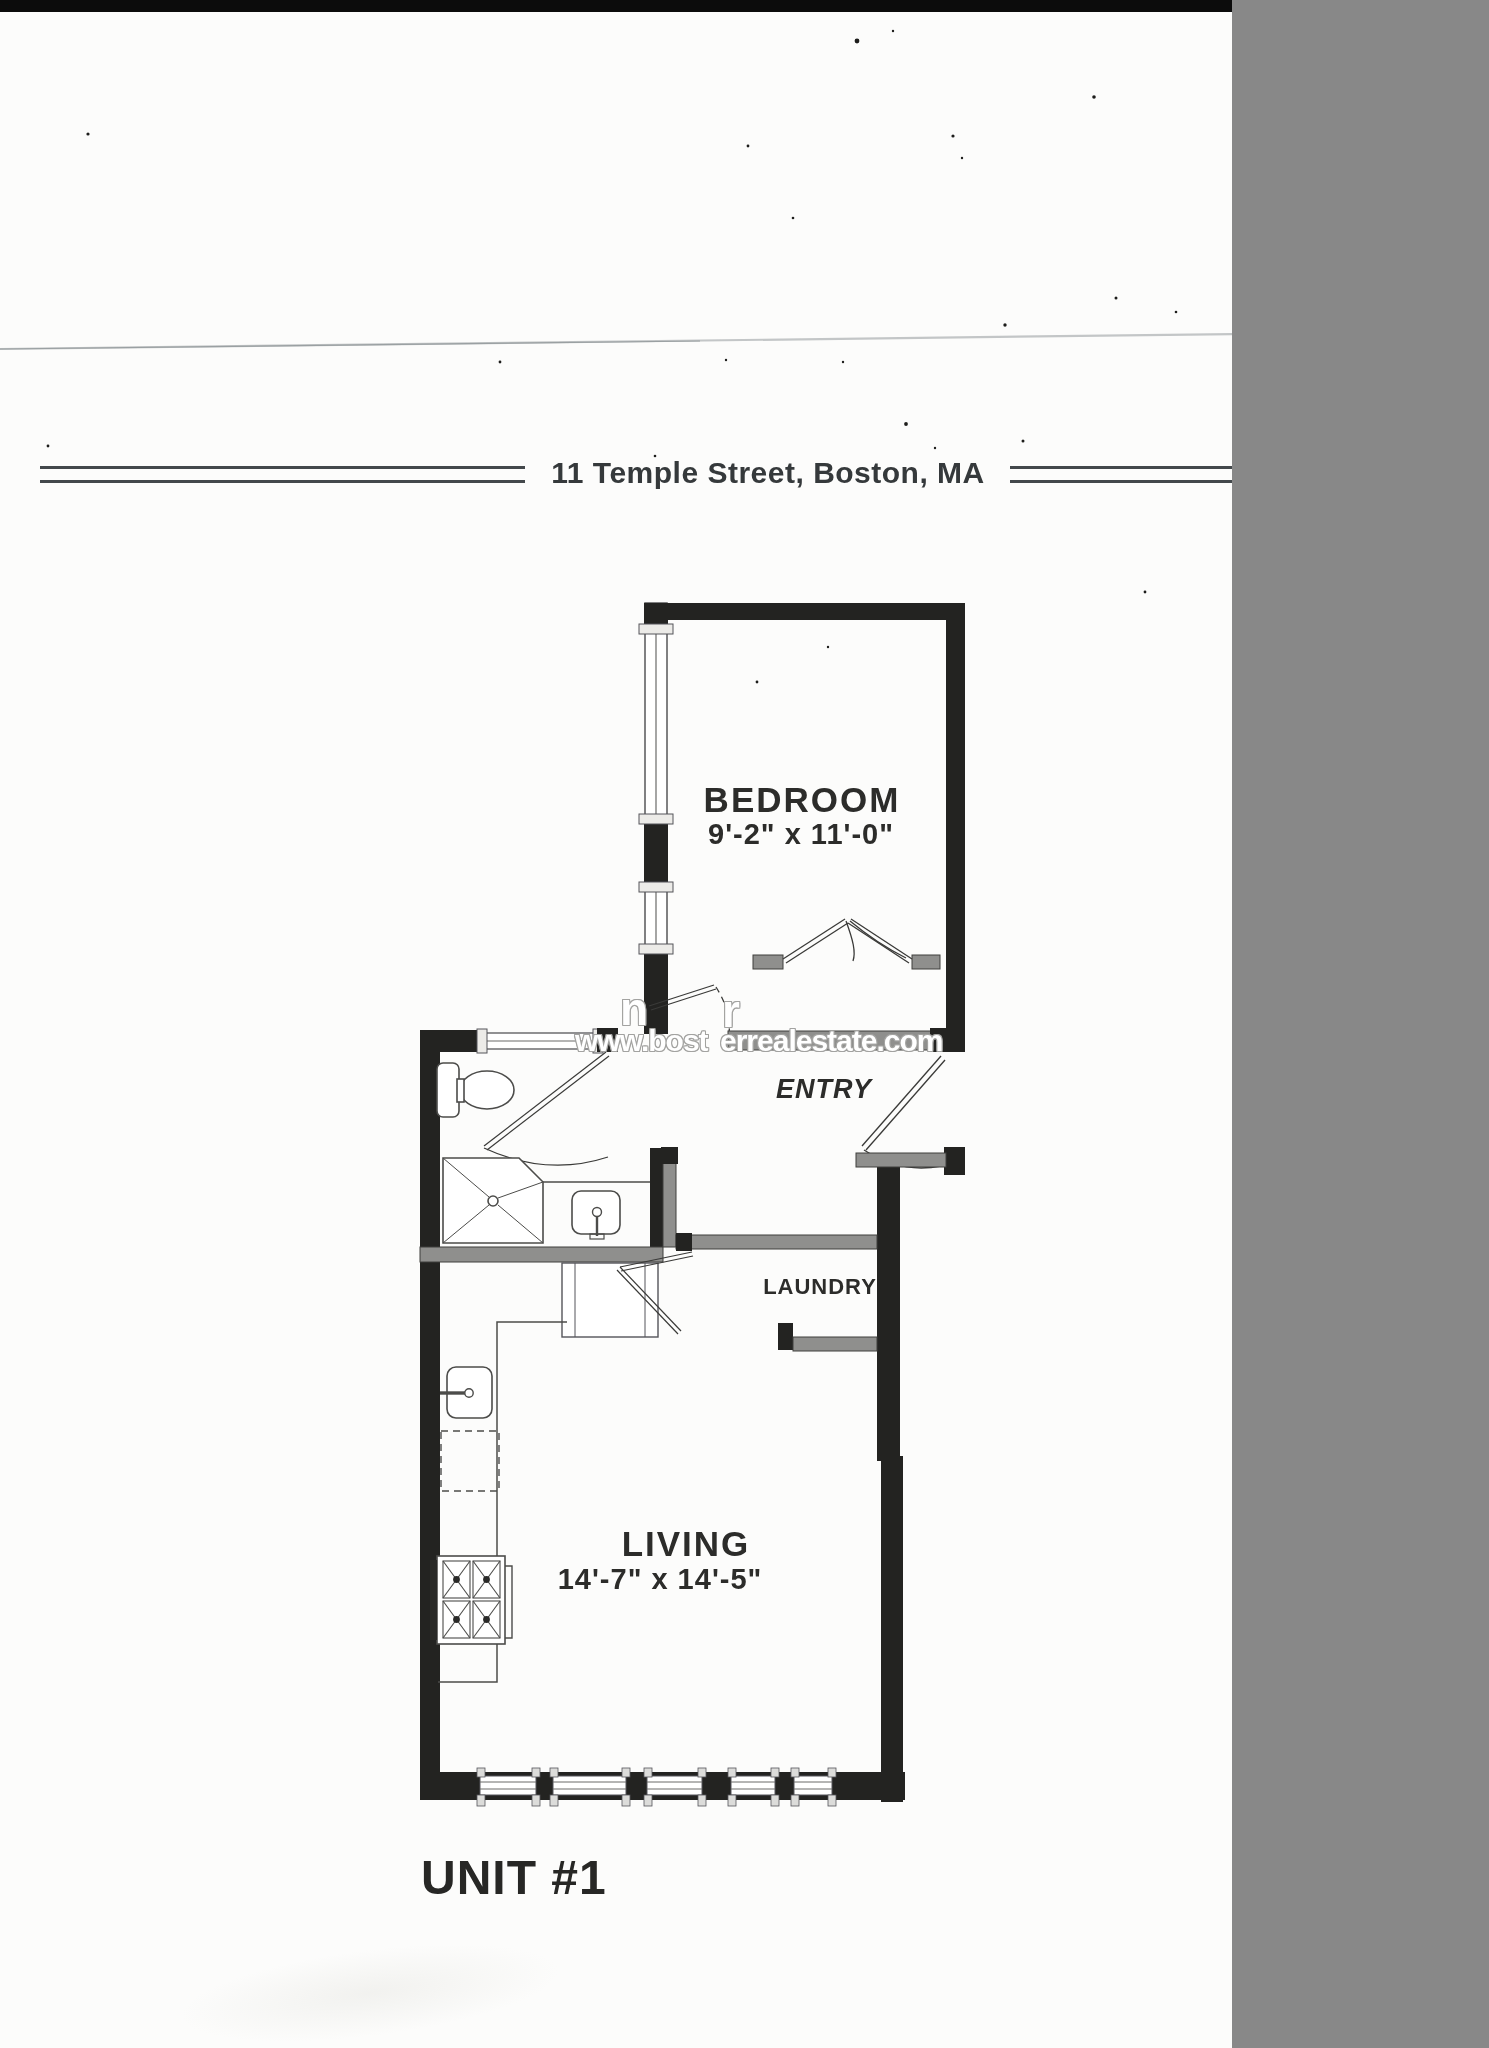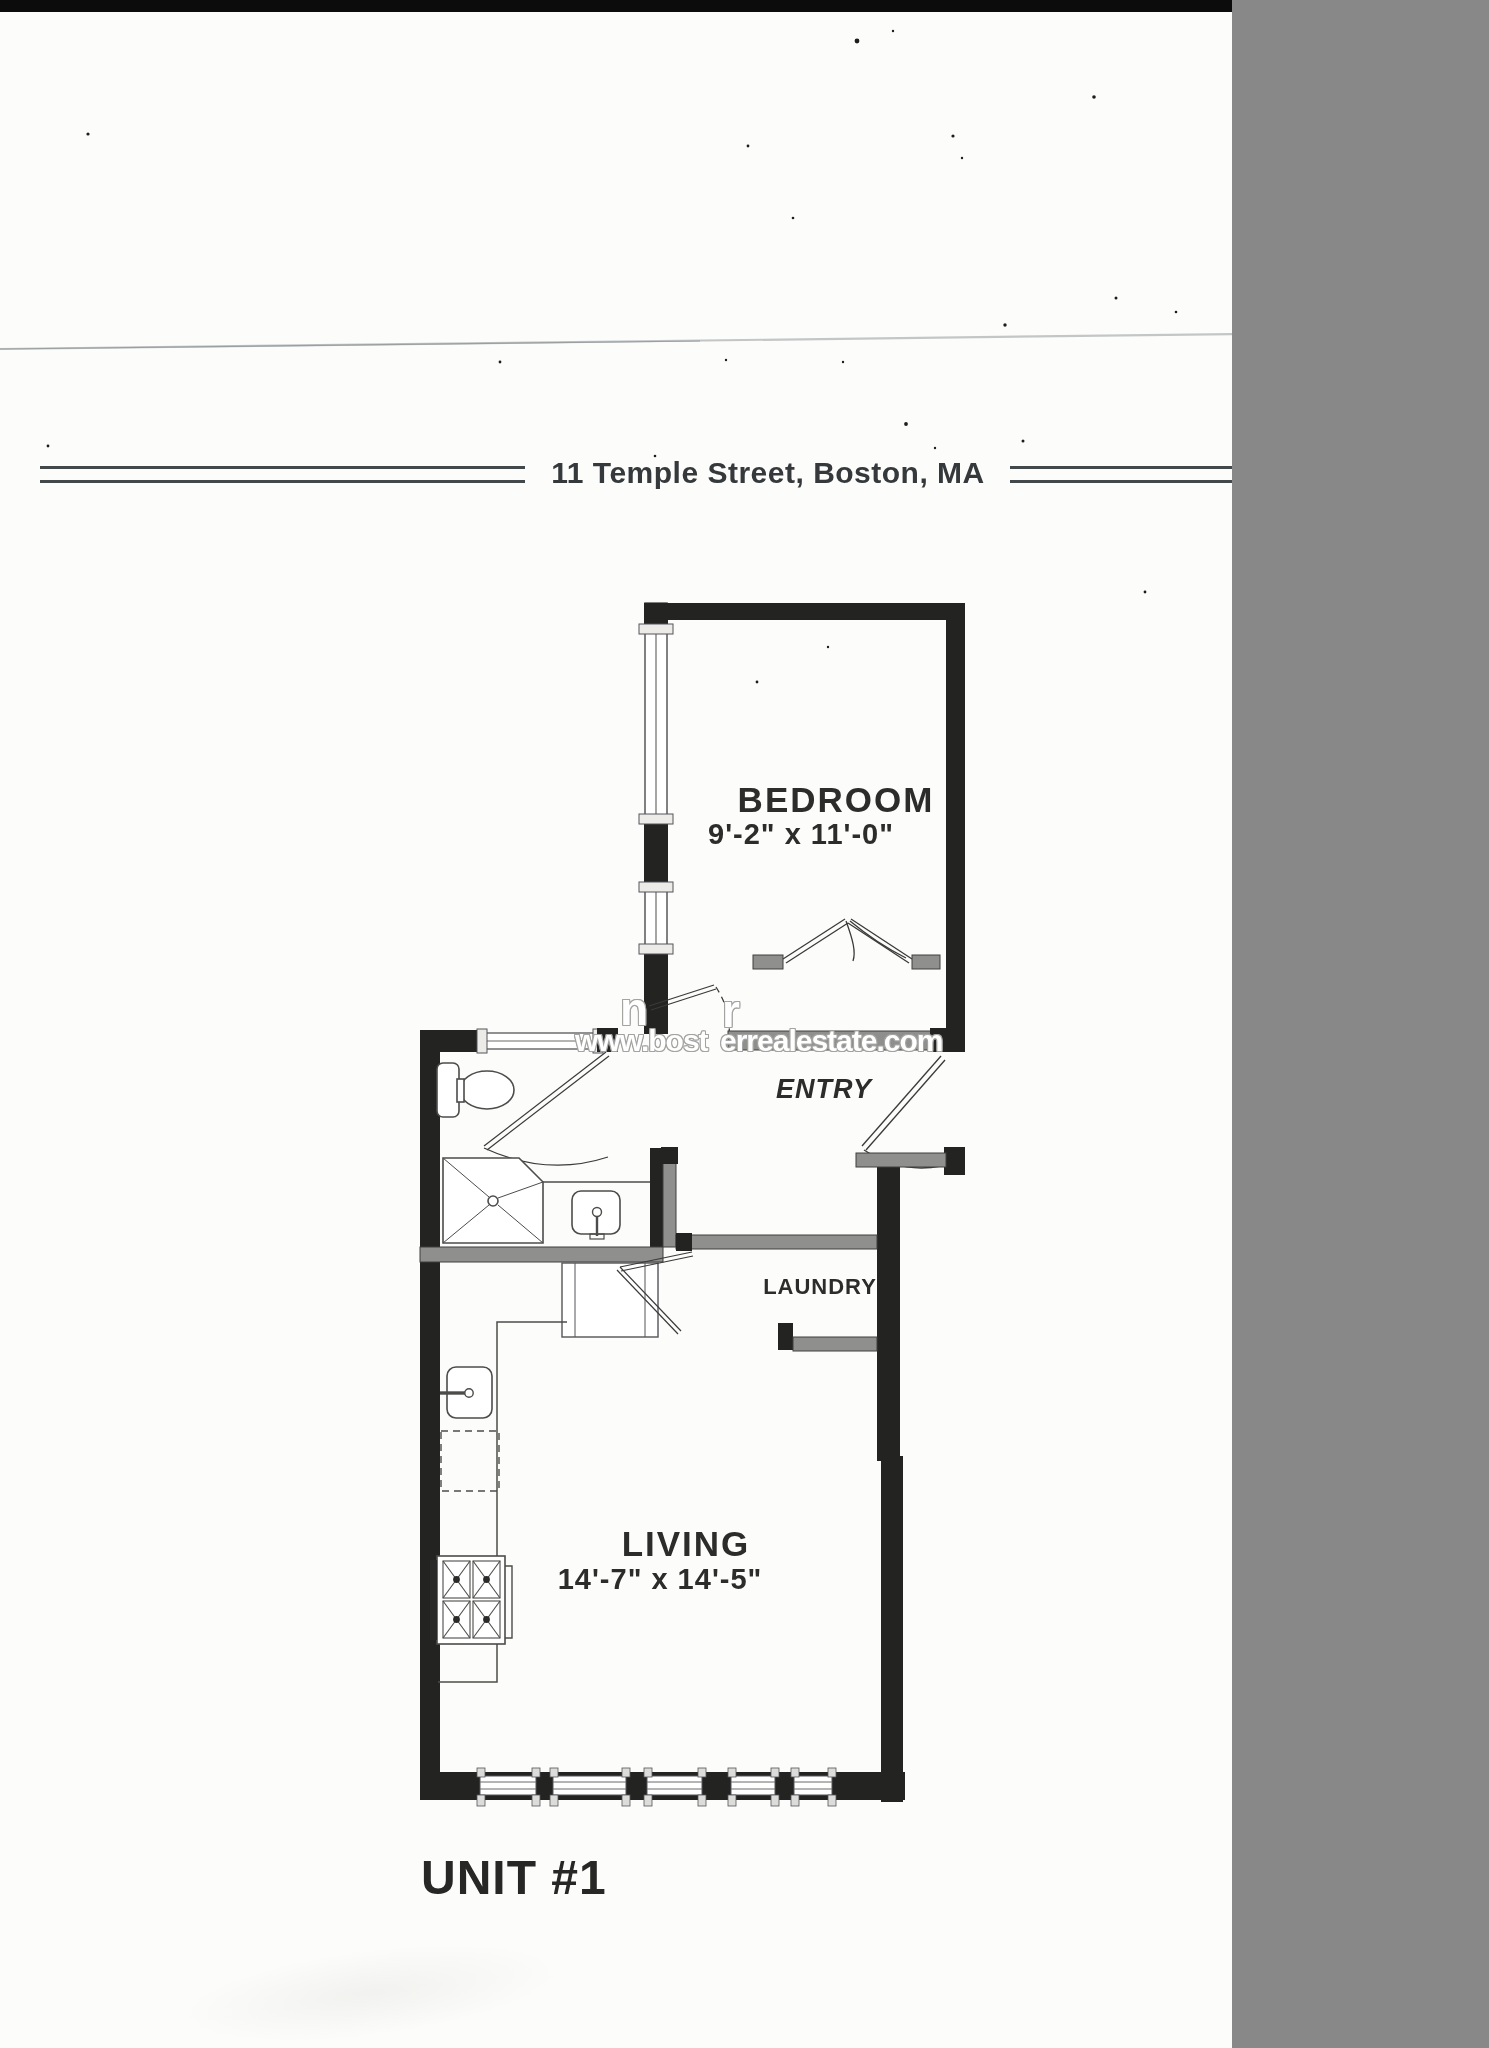--- a/index.html
+++ b/index.html
@@ -271,21 +271,21 @@
         <rect x="644" y="1795" width="8" height="11"></rect>
           <rect x="698" y="1795" width="8" height="11"></rect>
         <rect x="728" y="1795" width="8" height="11"></rect>
           <rect x="771" y="1795" width="8" height="11"></rect>
         <rect x="791" y="1795" width="8" height="11"></rect>
           <rect x="828" y="1795" width="8" height="11"></rect>
       </g>
     </g>
   </svg>
 
-  <div class="roomlabel rl-name-lg" style="left:836px;top:780px;">BEDROOM</div>
+  <div class="roomlabel rl-name-lg" style="left:802px;top:780px;">BEDROOM</div>
   <div class="roomlabel rl-dim" style="left:801px;top:818px;">9'-2" x 11'-0"</div>
   <div class="roomlabel rl-entry" style="left:824px;top:1074px;font-style:italic;">ENTRY</div>
   <div class="roomlabel rl-laundry" style="left:820px;top:1274px;">LAUNDRY</div>
   <div class="roomlabel rl-name-lg" style="left:662px;top:1524px;margin-left:24px;">LIVING</div>
   <div class="roomlabel rl-dim" style="left:660px;top:1563px;">14'-7" x 14'-5"</div>
 
   <div class="wm wm-big" style="left:620px;top:982px;">n</div>
   <div class="wm wm-big" style="left:722px;top:984px;">r</div>
   <div class="wm wm-url" style="left:543px;top:1024px;margin-left:32px;">www.bost</div>
   <div class="wm wm-url" style="left:720px;top:1024px;">errealestate.com</div>

